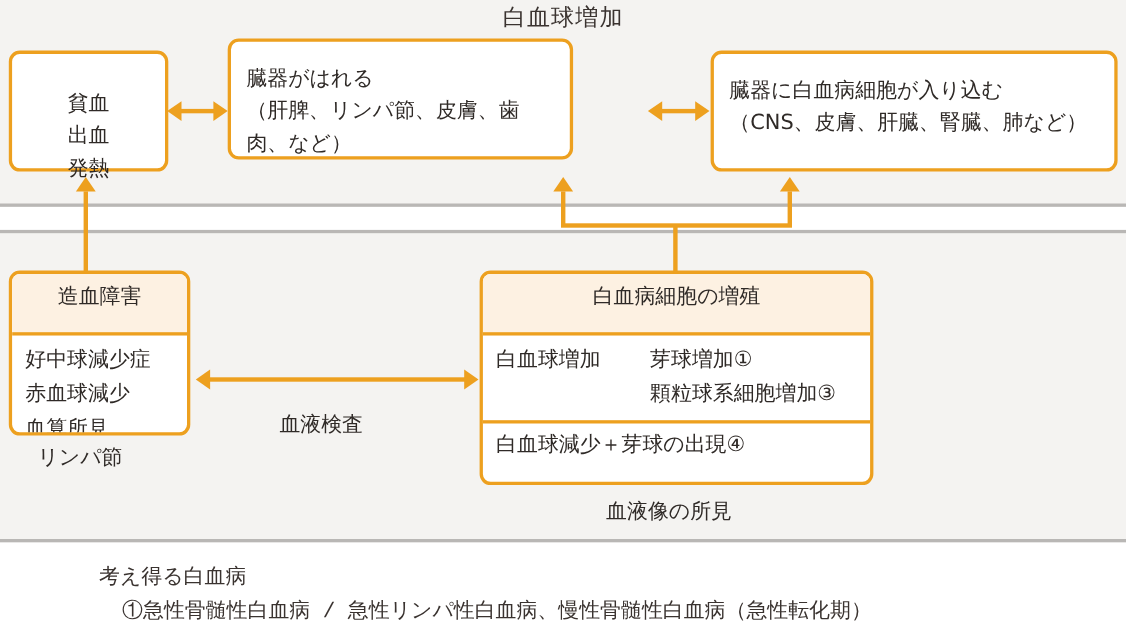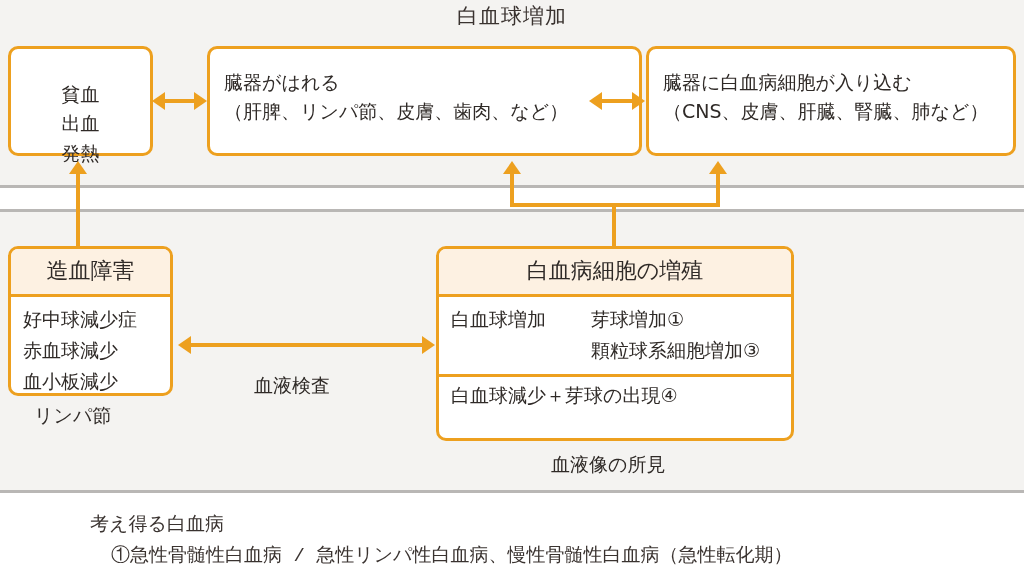--- a/index.html
+++ b/index.html
@@ -73,23 +73,23 @@
     box-sizing: border-box;
     border: 3px solid #eda01f;
     border-radius: 10px;
     background: #ffffff;
     overflow: hidden;
   }
   .panel .hd {
     background: #fdf1e2;
     border-bottom: 3px solid #eda01f;
     text-align: center;
-    font-size: 22px;
-    color: #2f2a27;
-    padding: 7px 4px 8px;
+    font-size: 19px;
+    color: #2f2a27;
+    padding: 7px 4px 20px;
   }
   .panel .bd {
     font-size: 19px;
     line-height: 1.62;
     color: #2f2a27;
     padding: 7px 12px 8px;
   }
   .panel .ft {
     border-top: 3px solid #eda01f;
     font-size: 19px;
@@ -168,21 +168,21 @@
   <div id="title">白血球増加</div>
 
   <div class="box" style="left:8px;top:46px;width:145px;height:110px;">
     <div class="pad center-lines" style="padding-top:8px;">
       <div>貧血</div>
       <div>出血</div>
       <div>発熱</div>
     </div>
   </div>
 
-  <div class="box" style="left:207px;top:46px;width:435px;height:110px;">
+  <div class="box" style="left:207px;top:35px;width:314px;height:110px;">
     <div class="pad" style="padding-top:19px;">
       <div>臓器がはれる</div>
       <div>（肝脾、リンパ節、皮膚、歯肉、など）</div>
     </div>
   </div>
 
   <div class="box" style="left:646px;top:46px;width:370px;height:110px;">
     <div class="pad" style="padding-top:19px;">
       <div>臓器に白血病細胞が入り込む</div>
       <div>（CNS、皮膚、肝臓、腎臓、肺など）</div>
@@ -195,21 +195,21 @@
 
   <div class="ln-h" style="left:594px;top:99px;width:47px;"></div>
   <div class="head head-l" style="left:589px;top:92px;"></div>
   <div class="head head-r" style="left:632px;top:92px;"></div>
 
   <div class="panel" style="left:8px;top:246px;width:165px;height:150px;">
     <div class="hd">造血障害</div>
     <div class="bd">
       <div>好中球減少症</div>
       <div>赤血球減少</div>
-      <div>血小板減少</div>
+      <div>血算所見</div>
     </div>
   </div>
   <div class="caption" style="left:34px;top:403px;">リンパ節</div>
 
   <div class="panel" style="left:436px;top:246px;width:358px;height:195px;">
     <div class="hd">白血病細胞の増殖</div>
     <div class="bd row2">
       <div class="c1">白血球増加</div>
       <div class="c2">
         <div>芽球増加①</div>

